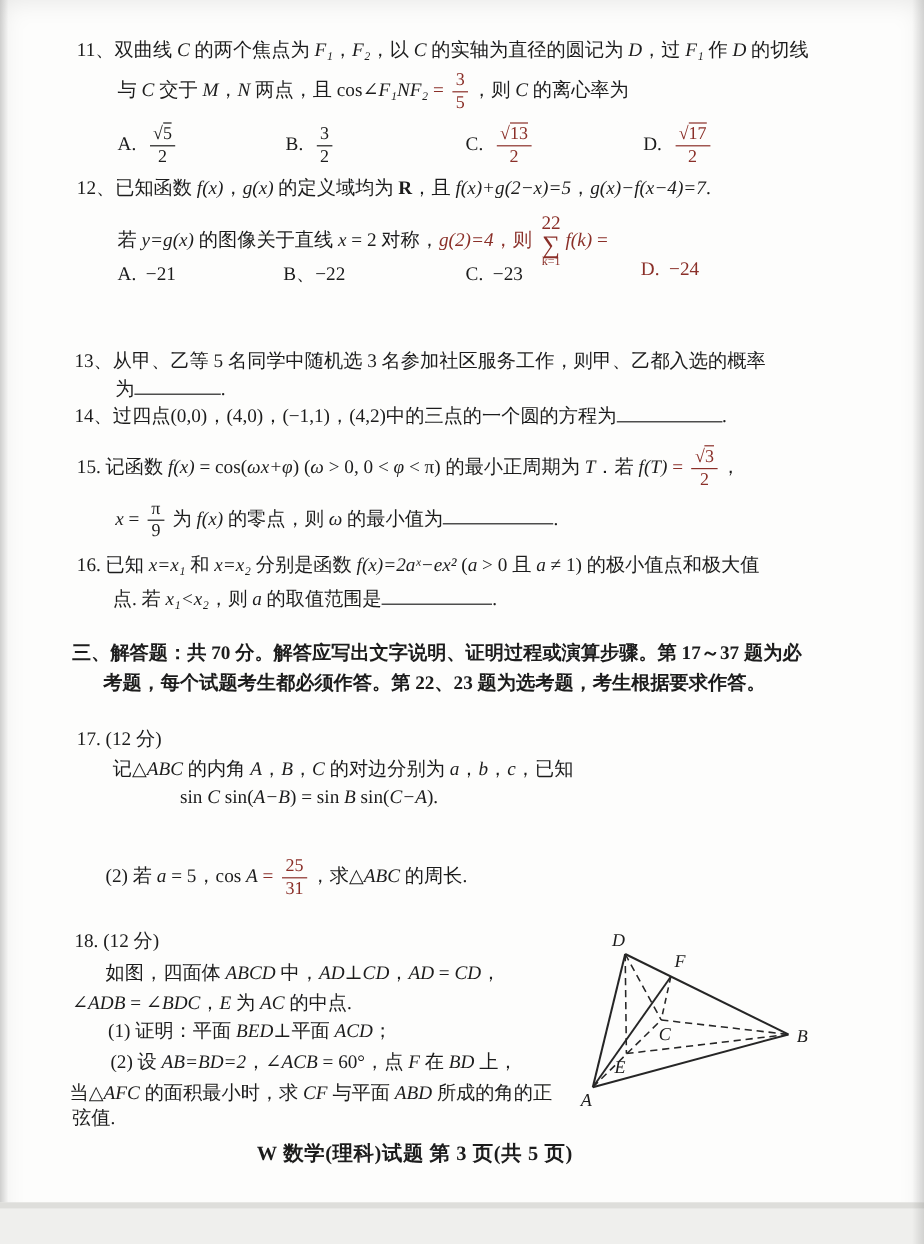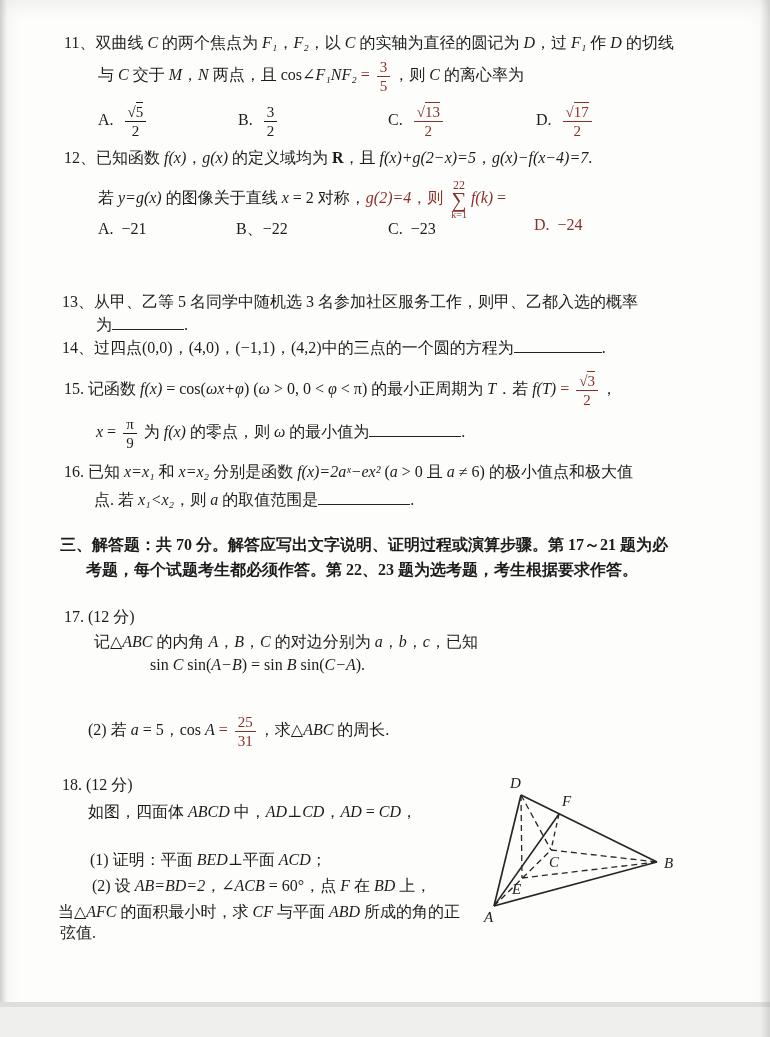--- a/index.html
+++ b/index.html
@@ -15,21 +15,21 @@
   .ln{position:absolute;line-height:24px;white-space:nowrap;}
   .b{font-weight:bold;}
   .m{font-style:italic;}
   .r{color:#8a2f28;}
   .frac{display:inline-block;text-align:center;vertical-align:middle;line-height:1.08;
         font-size:15px;margin:0 3px;}
   .fn{display:block;border-bottom:1.4px solid currentColor;padding:0 3px 1px;}
   .fd{display:block;padding-top:1px;}
   .rad{border-top:1.4px solid currentColor;padding-top:1px;}
   .sum{display:inline-block;text-align:center;vertical-align:middle;line-height:1;margin:0 4px;}
-  .st{display:block;font-size:12px;}
+  .st{display:block;font-size:16px;}
   .ss{display:block;font-size:21px;line-height:0.9;}
   .sb{display:block;font-size:10px;}
   .blank{display:inline-block;height:12px;border-bottom:1.5px solid #222;}
   .footer{position:absolute;font-weight:bold;font-size:17px;letter-spacing:0.5px;}
   svg text{font-family:"Liberation Serif","DejaVu Serif",serif;font-style:italic;font-size:15px;fill:#1c1c1c;}
   svg line{stroke:#262626;}
 </style>
 </head>
 <body>
 
@@ -48,33 +48,34 @@
   <p class="ln" style="left:236px;top:201px"><span>B、−22</span></p>
   <p class="ln" style="left:388px;top:201px"><span>C. −23</span></p>
   <p class="ln" style="left:534px;top:197px"><span class="r">D. −24</span></p>
 
 
   <p class="ln" style="left:62px;top:274px"><span>13、从甲、乙等 5 名同学中随机选 3 名参加社区服务工作，则甲、乙都入选的概率</span></p>
   <p class="ln" style="left:96px;top:297px"><span>为</span><span class="blank" style="width: 72px;"></span><span>.</span></p>
   <p class="ln" style="left:62px;top:320px"><span>14、过四点(0,0)，(4,0)，(−1,1)，(4,2)中的三点的一个圆的方程为</span><span class="blank" style="width: 88px;"></span><span>.</span></p>
   <p class="ln" style="left:64px;top:357px"><span>15. 记函数 </span><span class="m">f(x)</span><span> = cos(</span><span class="m">ωx+φ</span><span>) (</span><span class="m">ω</span><span> &gt; 0, 0 &lt; </span><span class="m">φ</span><span> &lt; π) 的最小正周期为 </span><span class="m">T</span><span>．若 </span><span class="m">f(T)</span><span class="r"> = </span><span class="frac r"><span class="fn">√<span class="rad">3</span></span><span class="fd">2</span></span><span>，</span></p>
   <p class="ln" style="left:96px;top:400px"><span class="m">x</span><span> = </span><span class="frac"><span class="fn">π</span><span class="fd">9</span></span><span> 为 </span><span class="m">f(x)</span><span> 的零点，则 </span><span class="m">ω</span><span> 的最小值为</span><span class="blank" style="width: 92px;"></span><span>.</span></p>
-  <p class="ln" style="left:64px;top:444px"><span>16. 已知 </span><span class="m">x=x₁</span><span> 和 </span><span class="m">x=x₂</span><span> 分别是函数 </span><span class="m">f(x)=2aˣ−ex²</span><span> (</span><span class="m">a</span><span> &gt; 0 且 </span><span class="m">a</span><span> ≠ 6) 的极小值点和极大值</span></p>
+  <p class="ln" style="left:64px;top:444px"><span>16. 已知 </span><span class="m">x=x₁</span><span> 和 </span><span class="m">x=x₂</span><span> 分别是函数 </span><span class="m">f(x)=2aˣ−ex²</span><span> (</span><span class="m">a</span><span> &gt; 0 且 </span><span class="m">a</span><span> ≠ 1) 的极小值点和极大值</span></p>
   <p class="ln" style="left:94px;top:472px"><span>点. 若 </span><span class="m">x₁&lt;x₂</span><span>，则 </span><span class="m">a</span><span> 的取值范围是</span><span class="blank" style="width: 92px;"></span><span>.</span></p>
 
-  <p class="ln" style="left:60px;top:517px"><span class="b">三、解答题：</span><span class="b">共 70 分。解答应写出文字说明、证明过程或演算步骤。第 17～21 题为必</span></p>
+  <p class="ln" style="left:60px;top:517px"><span class="b">三、解答题：</span><span class="b">共 70 分。解答应写出文字说明、证明过程或演算步骤。第 17～37 题为必</span></p>
   <p class="ln" style="left:86px;top:542px"><span class="b">考题，每个试题考生都必须作答。第 22、23 题为选考题，考生根据要求作答。</span></p>
 
   <p class="ln" style="left:64px;top:589px"><span>17. (12 分)</span></p>
   <p class="ln" style="left:150px;top:637px"><span>sin </span><span class="m">C</span><span> sin(</span><span class="m">A−B</span><span>) = sin </span><span class="m">B</span><span> sin(</span><span class="m">C−A</span><span>).</span></p>
   <p class="ln" style="left:94px;top:614px"><span>记△</span><span class="m">ABC</span><span> 的内角 </span><span class="m">A</span><span>，</span><span class="m">B</span><span>，</span><span class="m">C</span><span> 的对边分别为 </span><span class="m">a</span><span>，</span><span class="m">b</span><span>，</span><span class="m">c</span><span>，已知</span></p>
   <p class="ln" style="left:88px;top:698px"><span>(2) 若 </span><span class="m">a</span><span> = 5，cos </span><span class="m">A</span><span class="r"> = </span><span class="frac r"><span class="fn">25</span><span class="fd">31</span></span><span>，求△</span><span class="m">ABC</span><span> 的周长.</span></p>
 
   <p class="ln" style="left:62px;top:757px"><span>18. (12 分)</span></p>
   <p class="ln" style="left:88px;top:784px"><span>如图，四面体 </span><span class="m">ABCD</span><span> 中，</span><span class="m">AD</span><span>⊥</span><span class="m">CD</span><span>，</span><span class="m">AD</span><span> = </span><span class="m">CD</span><span>，</span></p>
+  <p class="ln" style="left:60px;top:809px"><span>∠</span><span class="m">ADB</span><span> = ∠</span><span class="m">BDC</span><span>，</span><span class="m">E</span><span> 为 </span><span class="m">AC</span><span> 的中点.</span></p>
   <p class="ln" style="left:90px;top:832px"><span>(1) 证明：平面 </span><span class="m">BED</span><span>⊥平面 </span><span class="m">ACD</span><span>；</span></p>
   <p class="ln" style="left:92px;top:858px"><span>(2) 设 </span><span class="m">AB=BD=2</span><span>，∠</span><span class="m">ACB</span><span> = 60°，点 </span><span class="m">F</span><span> 在 </span><span class="m">BD</span><span> 上，</span></p>
   <p class="ln" style="left:58px;top:884px"><span>当△</span><span class="m">AFC</span><span> 的面积最小时，求 </span><span class="m">CF</span><span> 与平面 </span><span class="m">ABD</span><span> 所成的角的正</span></p>
   <p class="ln" style="left:60px;top:905px"><span>弦值.</span></p>
 
   <svg class="fig" style="position:absolute;left:450px;top:772px" width="250" height="158" viewBox="0 0 250 158">
 
     <line x1="71" y1="23" x2="44" y2="134" stroke-width="1.7"></line>
     <line x1="71" y1="23" x2="207" y2="90" stroke-width="1.7"></line>
     <line x1="44" y1="134" x2="207" y2="90" stroke-width="1.7"></line>
@@ -88,15 +89,16 @@
     <line x1="109" y1="42" x2="101" y2="78" stroke-width="1.3" stroke-dasharray="5 4"></line>
 
     <text x="60" y="16">D</text>
     <text x="112" y="34">F</text>
     <text x="214" y="96">B</text>
     <text x="99" y="95">C</text>
     <text x="62" y="122">E</text>
     <text x="34" y="150">A</text>
   </svg>
 
+  <p class="ln footer" style="left:214px;top:933px">W 数学(理科)试题 第 3 页(共 5 页)</p>
 
   <div class="scan-strip"></div>
 </div>
 
 </body></html>

